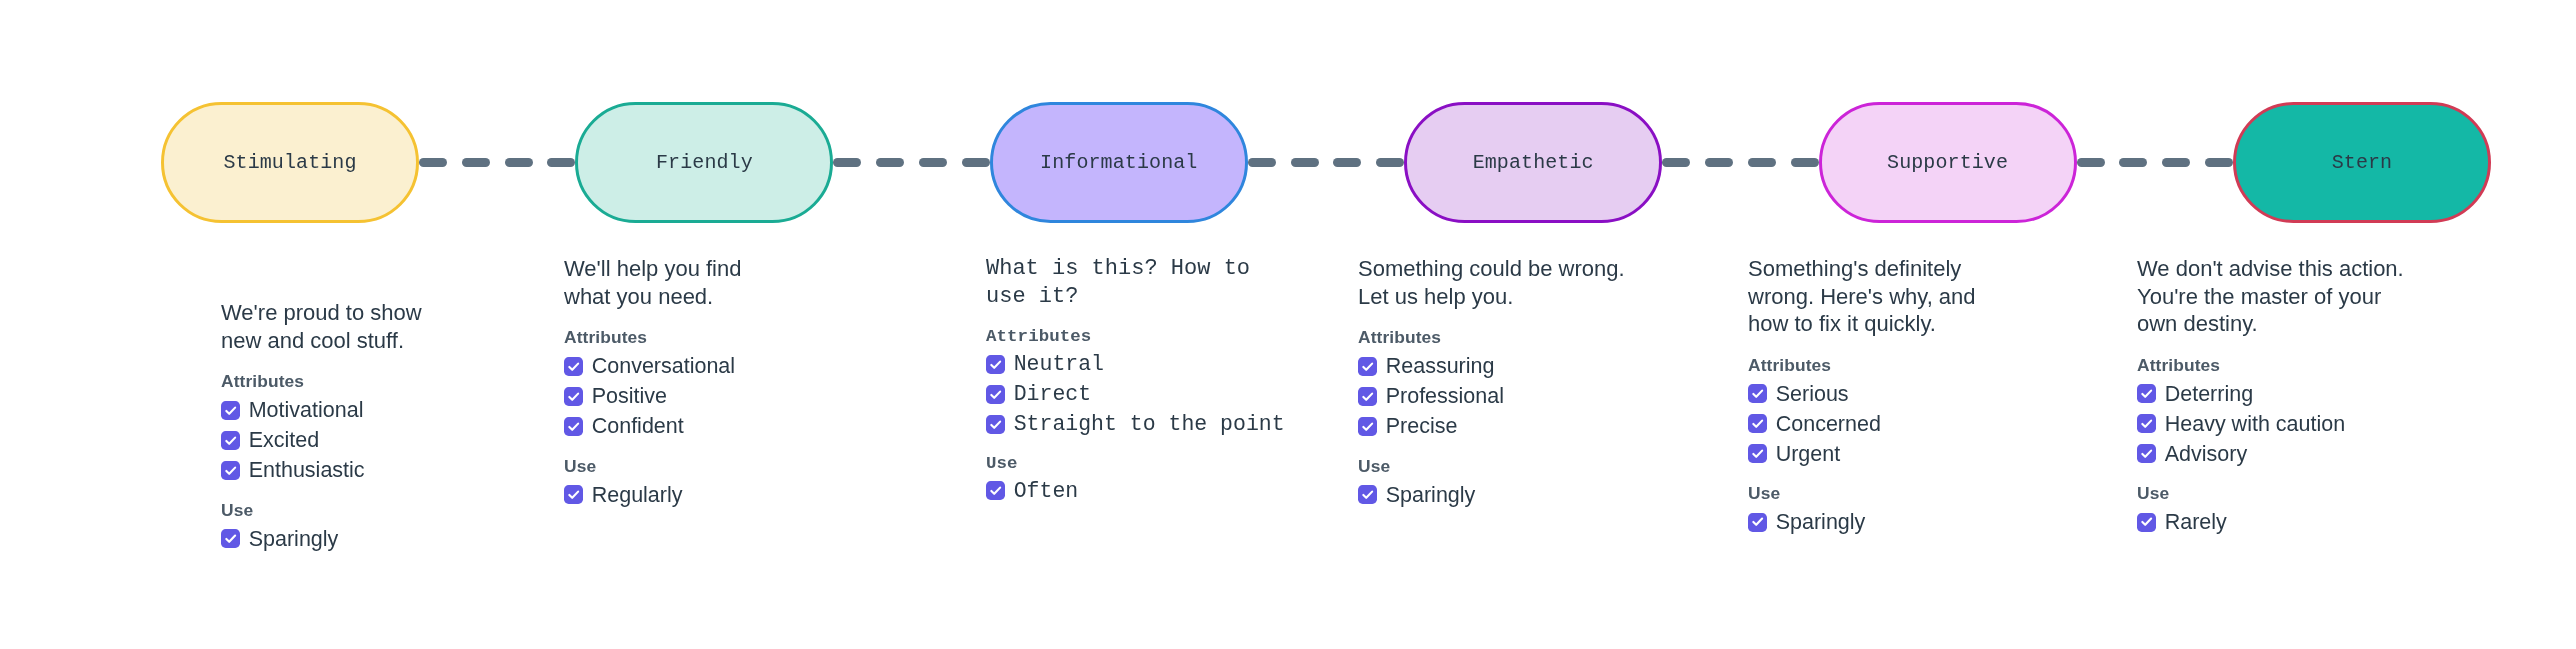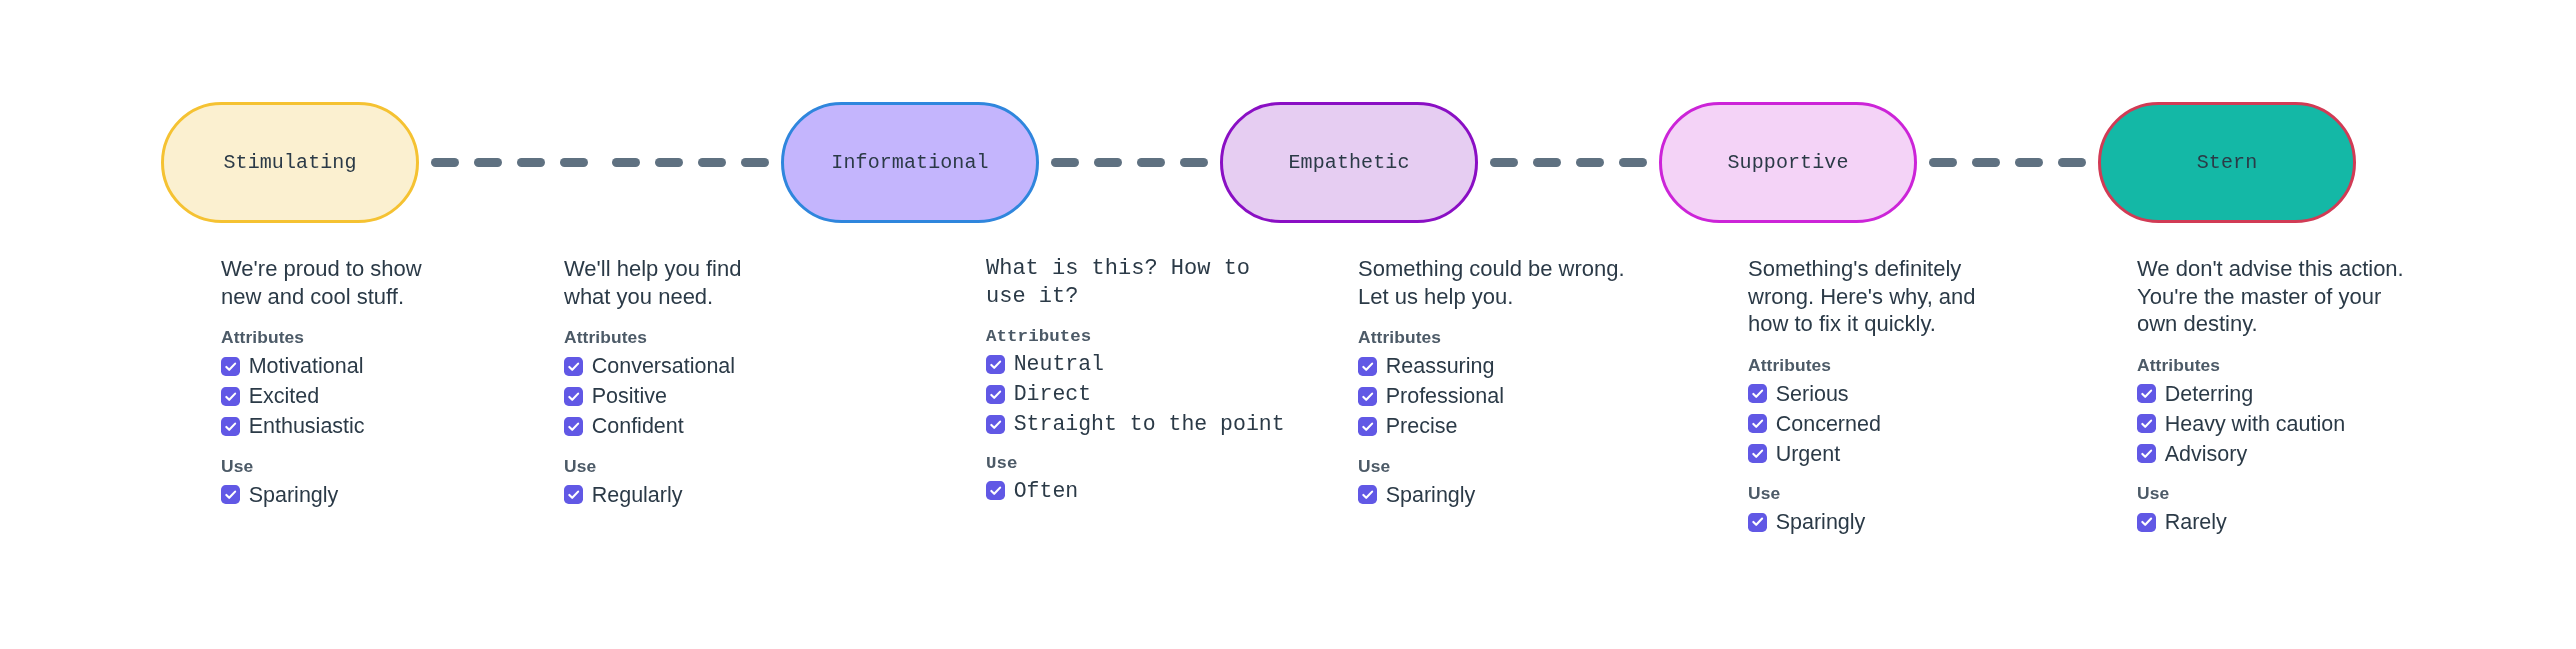--- a/index.html
+++ b/index.html
@@ -140,20 +140,23 @@
   <div class="pill-row">
       <div class="pill" style="width: 258px; background: rgb(251, 240, 208); border-color: rgb(245, 194, 50);">
         <span class="pill-label">Stimulating</span>
       </div>
       <div class="connector">
         <span class="dash" style="background: rgb(95, 113, 129);"></span>
         <span class="dash" style="background: rgb(95, 113, 129);"></span>
         <span class="dash" style="background: rgb(95, 113, 129);"></span>
         <span class="dash" style="background: rgb(95, 113, 129);"></span>
       </div>
+      <div class="pill" style="width: 258px; background: rgb(205, 238, 231); border-color: rgb(26, 171, 148);">
+        <span class="pill-label">Friendly</span>
+      </div>
       <div class="connector">
         <span class="dash" style="background: rgb(95, 113, 129);"></span>
         <span class="dash" style="background: rgb(95, 113, 129);"></span>
         <span class="dash" style="background: rgb(95, 113, 129);"></span>
         <span class="dash" style="background: rgb(95, 113, 129);"></span>
       </div>
       <div class="pill" style="width: 258px; background: #c4b5fd; border-color: rgb(47, 134, 221);">
         <span class="pill-label">Informational</span>
       </div>
       <div class="connector">
@@ -179,21 +182,21 @@
         <span class="dash" style="background: rgb(95, 113, 129);"></span>
         <span class="dash" style="background: rgb(95, 113, 129);"></span>
         <span class="dash" style="background: rgb(95, 113, 129);"></span>
       </div>
       <div class="pill" style="width: 258px; background: #14b8a6; border-color: rgb(209, 59, 85);">
         <span class="pill-label">Stern</span>
       </div>
     </div>
 
   <div class="columns">
-      <div class="col" style="left: 221px;">
+      <div class="col" style="left: 221px; margin-top: 44px;">
         <div class="desc">We're proud to show
 new and cool stuff.</div>
         <div class="group">
           <div class="group-title">Attributes</div>
           <div class="check-row">
             <span class="checkbox" style="background: rgb(97, 88, 229);">
               <svg viewBox="0 0 20 20">
                 <path d="M3.5 10.4 L7.8 14.6 L16.6 5.4" fill="none" stroke="#ffffff" stroke-width="3.2" stroke-linecap="round" stroke-linejoin="round"></path>
               </svg>
             </span>

